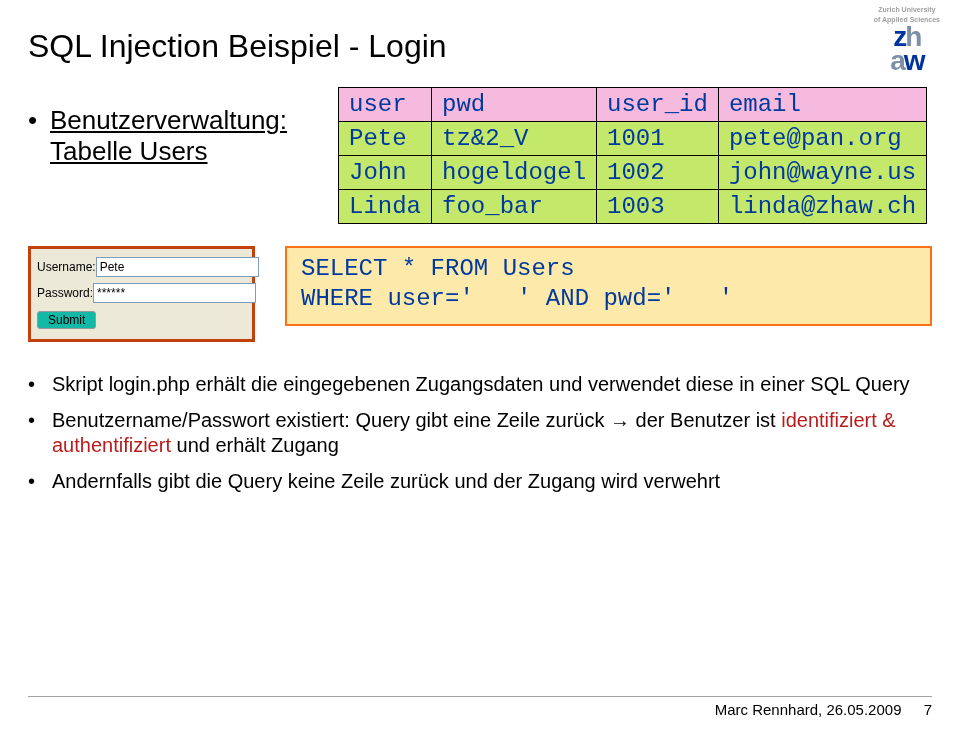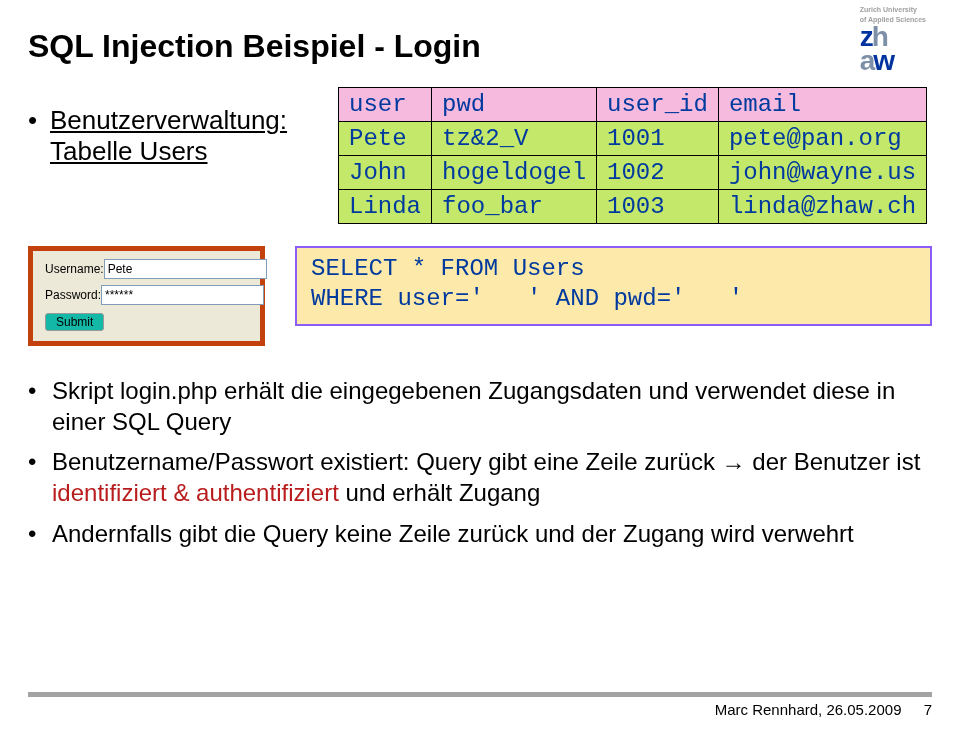--- a/index.html
+++ b/index.html
@@ -15,22 +15,22 @@
   .slide {
     position: relative;
     width: 960px;
     height: 732px;
     box-sizing: border-box;
     padding: 20px 28px 0 28px;
   }
   .logo {
     position: absolute;
     top: 6px;
-    right: 34px;
-    text-align: left;
+    right: 20px;
+    text-align: center;
   }
   .logo-tag {
     color: #a0a0a0;
     font-size: 7px;
     font-weight: bold;
     line-height: 1.1;
     margin-bottom: 2px;
   }
   .logo-mark {
     font-family: Arial, sans-serif;
@@ -38,21 +38,21 @@
     font-weight: 900;
     color: #0033a0;
     line-height: 0.85;
     letter-spacing: -2px;
   }
   .logo-mark .blue { color: #0033a0; }
   .logo-mark .grey { color: #7e8fa8; }
 
   h1.title {
     font-size: 32px;
-    font-weight: bold;
+    font-weight: normal;
     margin: 8px 0 22px 0;
   }
 
   .row-top {
     display: flex;
     align-items: flex-start;
     gap: 10px;
   }
   .lead-bullets {
     flex: 0 0 300px;
@@ -92,22 +92,22 @@
   .row-mid {
     display: flex;
     align-items: flex-start;
     margin-top: 22px;
     gap: 30px;
   }
 
   .login-box {
     width: 205px;
     background: #ece9d8;
-    border: 5px solid #c2410c;
-    padding: 8px 10px 10px 12px;
+    border: 3px solid #c2410c;
+    padding: 8px 10px 10px 6px;
     font-family: Tahoma, Arial, sans-serif;
     font-size: 12px;
     color: #000;
   }
   .login-row {
     display: flex;
     align-items: center;
     margin-bottom: 6px;
   }
   .login-row label {
@@ -128,56 +128,56 @@
     font-size: 12px;
     background: #14b8a6;
     border: 1px solid #999;
     border-radius: 3px;
     padding: 1px 10px;
     margin-top: 2px;
   }
 
   .sql-box {
     flex: 1;
-    border: 2px solid #8b5cf6;
+    border: 2px solid #f97316;
     background: #fde9a9;
     font-family: "Courier New", monospace;
     font-size: 24px;
     color: #003a9e;
     padding: 6px 17px 10px 14px;
     line-height: 1.25;
     white-space: pre;
   }
 
   ul.body-bullets {
     list-style: none;
     padding: 0;
     margin: 30px 0 0 0;
   }
   ul.body-bullets > li {
-    font-size: 24px;
+    font-size: 20px;
     line-height: 1.28;
     margin-bottom: 10px;
     position: relative;
     padding-left: 24px;
   }
   ul.body-bullets > li::before {
     content: "•";
     position: absolute;
     left: 0;
     top: 0;
   }
   .ident { color: #b91c1c; }
 
   .footer {
     position: absolute;
     bottom: 14px;
     left: 28px;
     right: 28px;
-    border-top: 5px solid #a3a3a3;
+    border-top: 1px solid #a3a3a3;
     padding-top: 4px;
     font-size: 15px;
     text-align: right;
   }
   .footer .pgnum { margin-left: 18px; }
 </style>
 </head>
 <body>
 
 <div class="slide">

